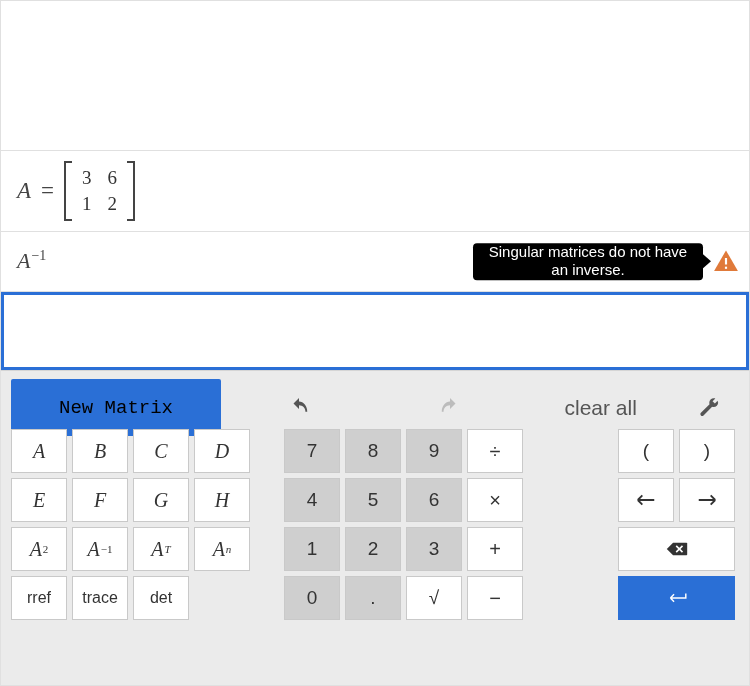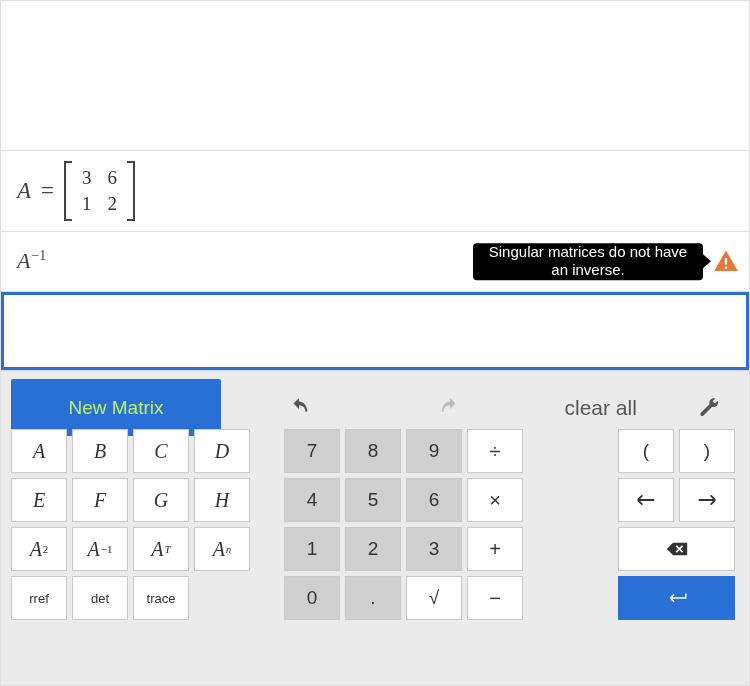--- a/index.html
+++ b/index.html
@@ -24,40 +24,40 @@
 
   .expo { font-size: 14px; vertical-align: super; margin-left: 1px; }
 
   .tooltip-wrap { position: absolute; right: 10px; top: 50%; transform: translateY(-50%); display: flex; align-items: center; }
   .tooltip { background: #000; color: #fff; font-size: 15px; line-height: 1.25; padding: 0 14px; border-radius: 4px; text-align: center; max-width: 230px; position: relative; margin-right: 10px; }
   .tooltip::after { content: ""; position: absolute; right: -8px; top: 50%; transform: translateY(-50%); border-width: 7px 0 7px 8px; border-style: solid; border-color: transparent transparent transparent #000; }
   .warn-icon svg { width: 26px; height: 26px; display: block; }
 
   .keypad { background: #ebebeb; border-top: 1px solid #d5d5d5; flex: 1 1 auto; padding: 8px 10px 10px; }
   .toolbar { display: grid; grid-template-columns: 210px 1fr 1fr 1fr 60px; gap: 6px; align-items: center; margin-bottom: 10px; height:40px; }
-  .btn-primary { background: #2a6fd6; color: #bef264; font-size: 19px; border: none; border-radius: 2px; height: 57px; display:flex; align-items:center; justify-content:center; cursor:pointer; }
+  .btn-primary { background: #2a6fd6; color: #000000; font-size: 19px; border: none; border-radius: 2px; height: 57px; display:flex; align-items:center; justify-content:center; cursor:pointer;font-family:Liberation Mono, monospace; }
   .tool-btn { background: transparent; border: none; height: 40px; display:flex; align-items:center; justify-content:center; font-size: 20px; color: #555; cursor:pointer; }
   .tool-btn.disabled { color: #bcbcbc; }
   .tool-btn svg { width:26px; height:22px; }
 
   .keys-row { display: flex; gap: 28px; }
   .key-group { display: grid; gap: 5px; }
   .letters { grid-template-columns: repeat(4, 56px); grid-template-rows: repeat(4, 44px); }
   .numpad  { grid-template-columns: repeat(4, 56px); grid-template-rows: repeat(4, 44px); margin-left:6px;}
   .rightpad{ grid-template-columns: repeat(2, 56px); grid-template-rows: repeat(4, 44px); margin-left:auto; margin-right:4px;}
 
   .key { background: #fff; border: 1px solid #c9c9c9; display:flex; align-items:center; justify-content:center; font-size: 19px; cursor:pointer; color:#333; }
   .key.italic { font-family: Georgia,'Times New Roman',serif; font-style: italic; font-size: 20px; }
   .key.shade { background: #cfcfcf; }
   .key.op { font-size: 20px; }
   .key.wide2 { grid-column: span 2; }
   .key.enter { background:#2a6fd6; border-color:#2a6fd6; color:#fff; }
   .key .sup { font-size: 11px; vertical-align: super; margin-left:1px; font-style: normal;}
   .key .sup-i { font-size: 11px; vertical-align: super; margin-left:1px; font-style: italic;}
-  .key.small-text { font-size: 13px; font-family: Arial; font-style: normal;}
+  .key.small-text { font-size: 16px; font-family: Arial; font-style: normal;}
   .placeholder-cell { visibility: hidden; }
   .key svg { width:22px; height:16px; }
 </style>
 </head>
 <body>
 
 <div class="app">
 
   <div class="display-area">
     <div class="display-row blank-top"></div>
@@ -129,22 +129,22 @@
         <button class="key italic">D</button>
         <button class="key italic">E</button>
         <button class="key italic">F</button>
         <button class="key italic">G</button>
         <button class="key italic">H</button>
         <button class="key italic">A<span class="sup">2</span></button>
         <button class="key italic">A<span class="sup">−1</span></button>
         <button class="key italic">A<span class="sup-i">T</span></button>
         <button class="key italic">A<span class="sup-i">n</span></button>
         <button class="key small-text">rref</button>
+        <button class="key small-text">trace</button>
         <button class="key small-text">det</button>
-        <button class="key small-text">trace</button>
         <div class="placeholder-cell"></div>
       </div>
 
       <div class="key-group numpad">
         <button class="key shade">7</button>
         <button class="key shade">8</button>
         <button class="key shade">9</button>
         <button class="key op">÷</button>
         <button class="key shade">4</button>
         <button class="key shade">5</button>

